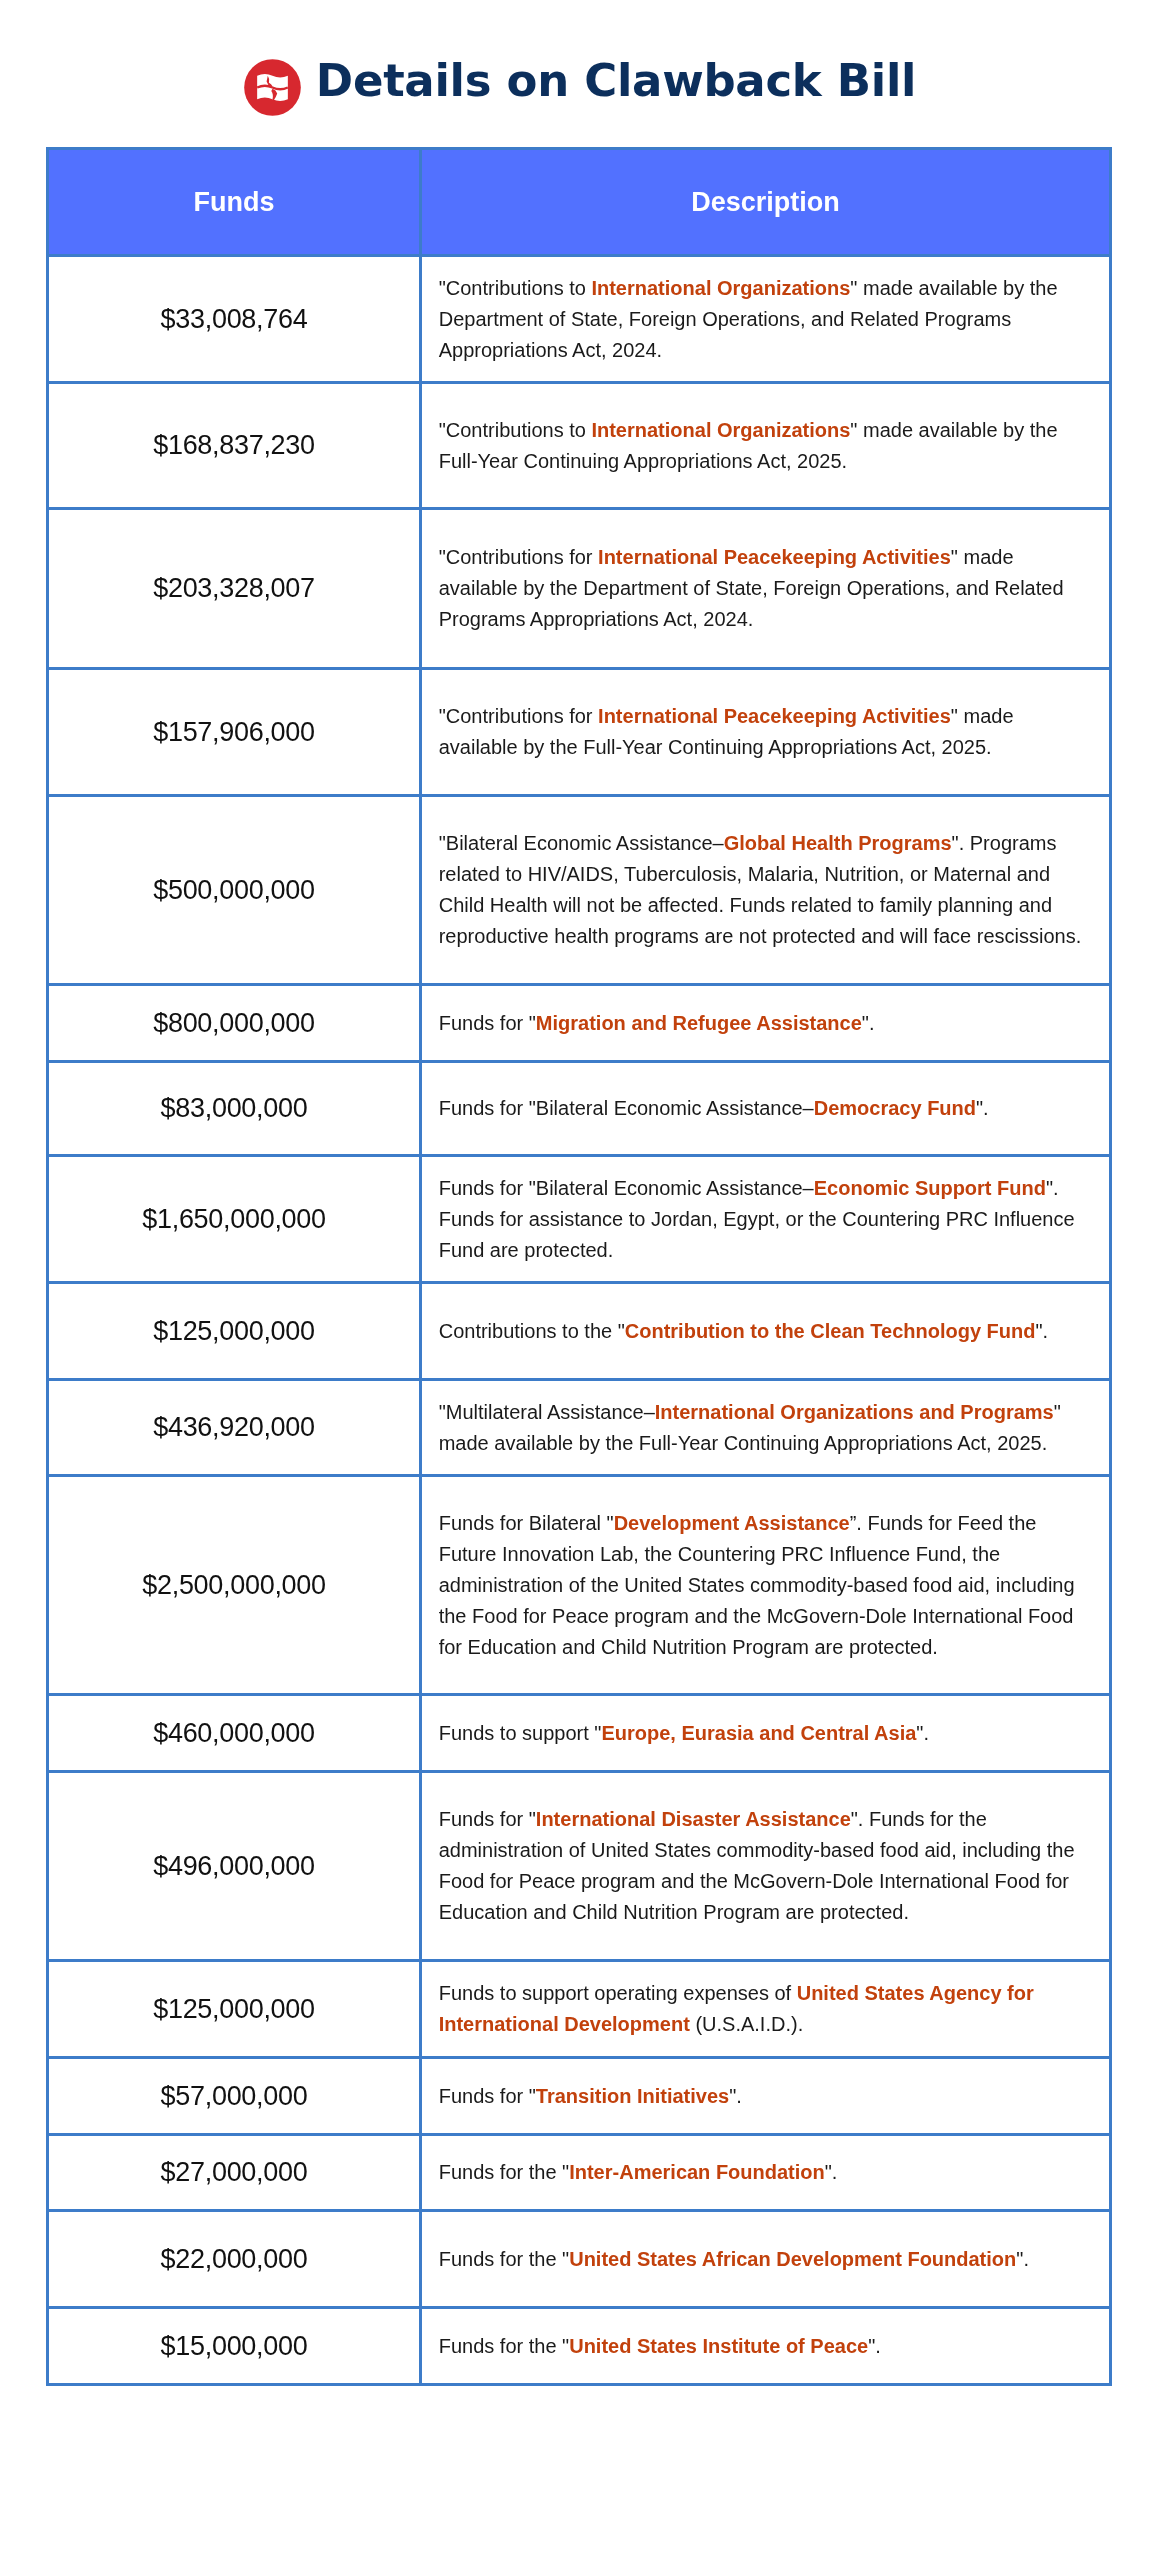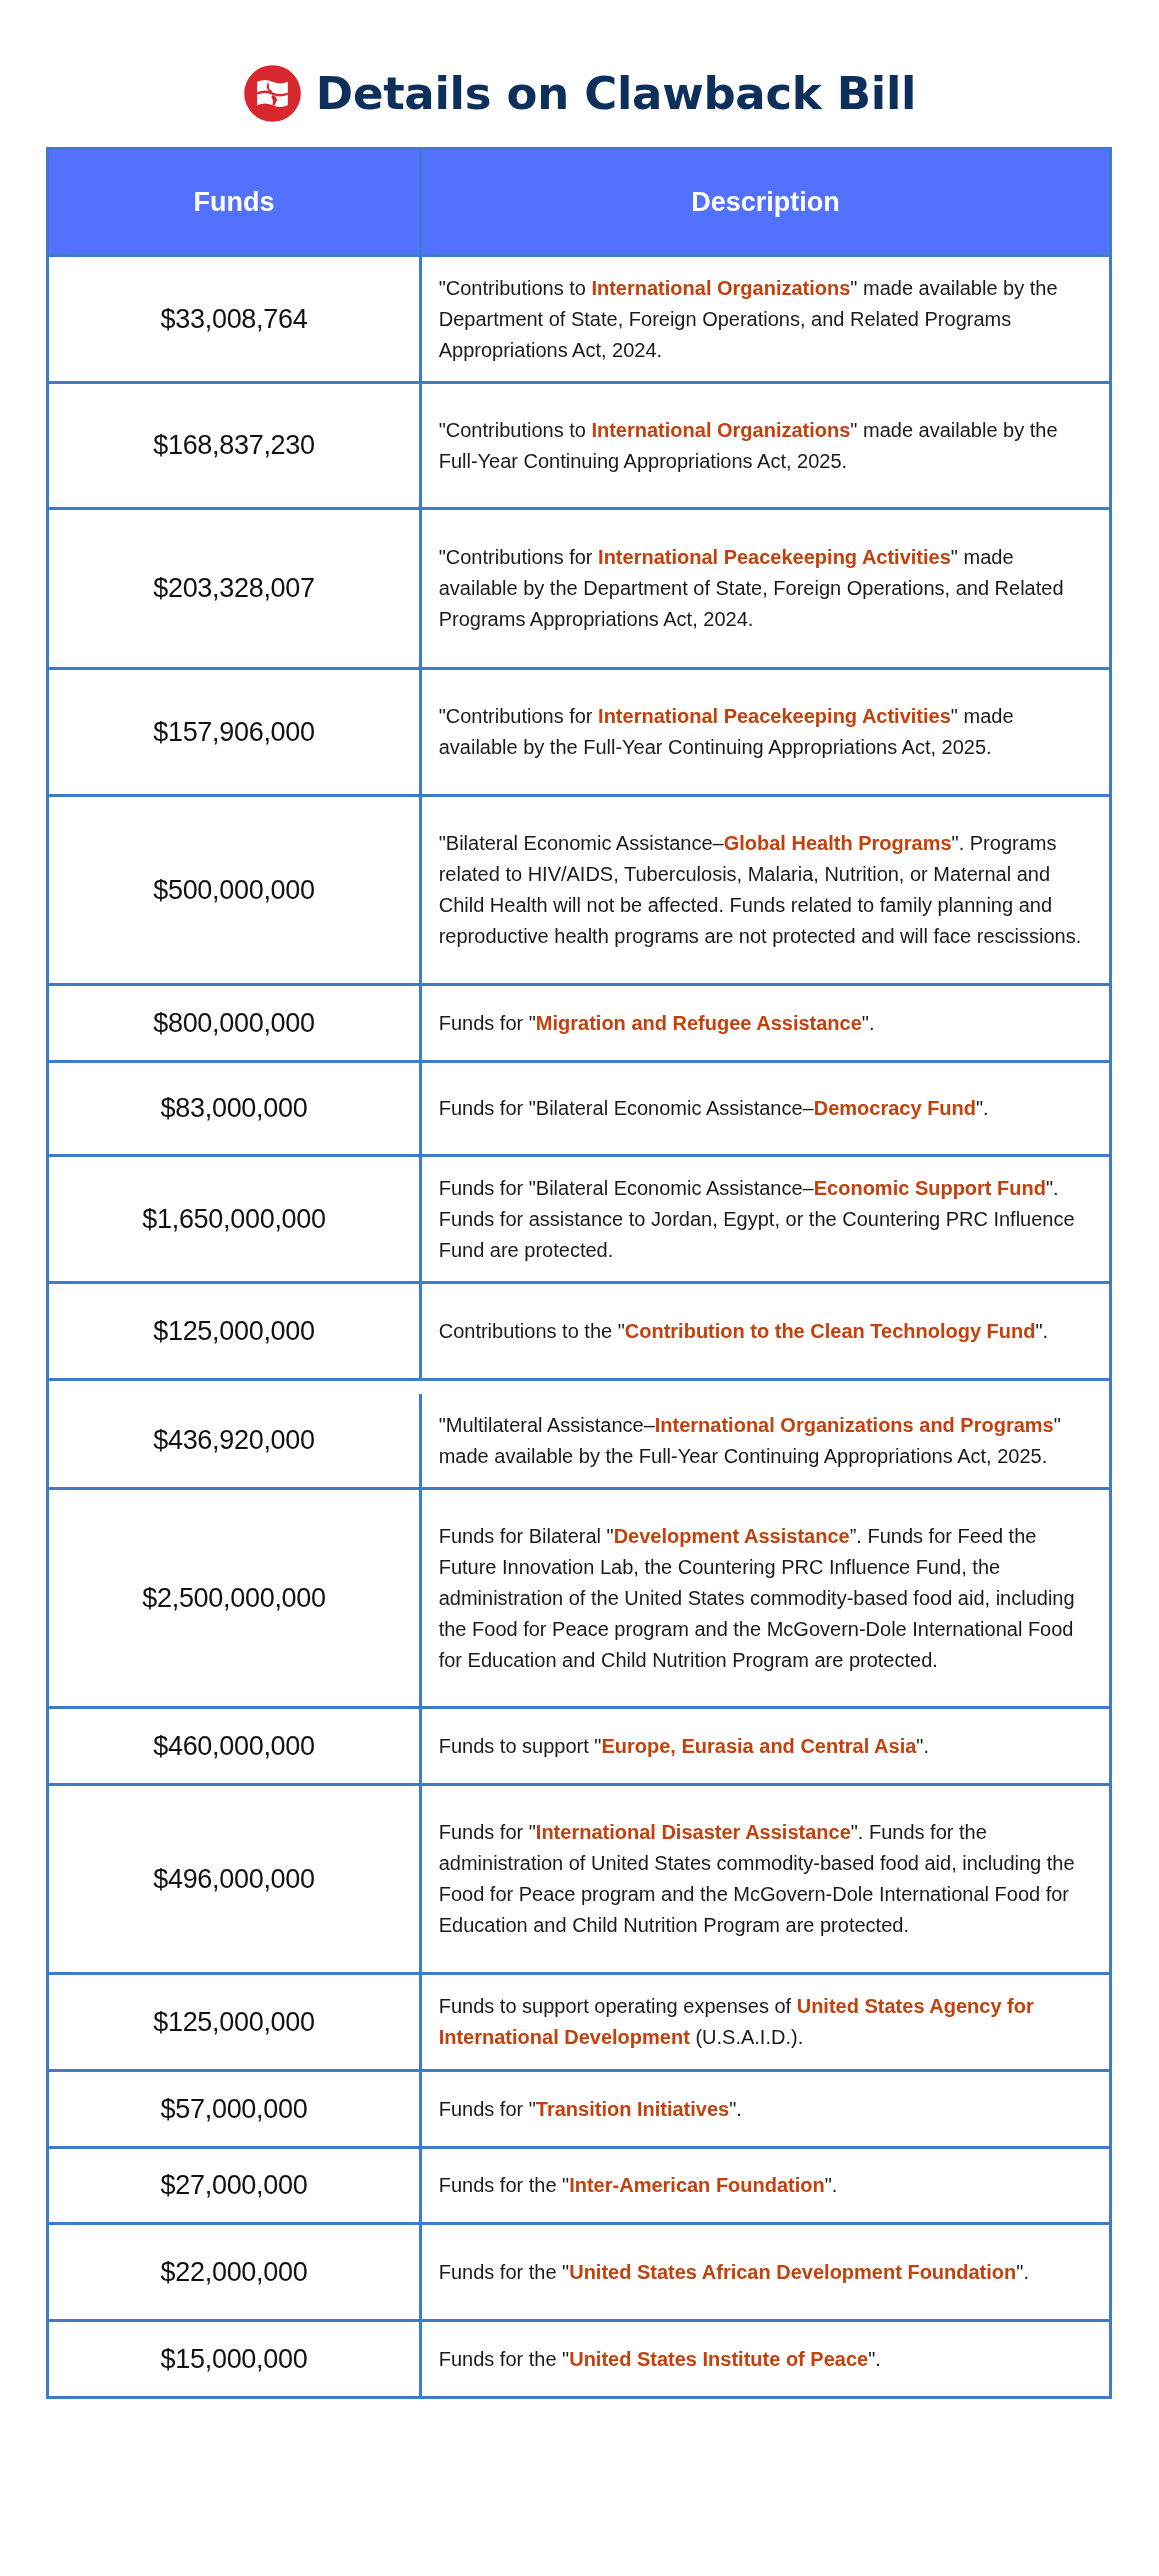--- a/index.html
+++ b/index.html
@@ -1,19 +1,19 @@
 <!DOCTYPE html>
 <html style="font-size:10.3px"><head>
 <meta charset="utf-8">
 <style>
   html, body { margin: 0; padding: 0; background: #ffffff; }
   body { width: 1159px; height: 2576px; position: relative; overflow: hidden;
          font-family: "Liberation Sans", "DejaVu Sans", sans-serif; }
   .title-wrap { position: absolute; left: 0; top: 58px; width: 1159px; height: 71px;
-                display: flex; align-items: center; justify-content: center; gap: 14px; }
+                display: flex; justify-content: center; gap: 14px; }
   .logo { width: 59px; height: 59px; flex: 0 0 59px; }
   .title { font-family: "DejaVu Sans", sans-serif; font-weight: bold; font-size: 45px;
            color: #0c2f5c; letter-spacing: -0.3px; line-height: 1; }
   .table { position: absolute; left: 46px; top: 147px; width: 1066px;
            border-left: 3.2px solid #3d7cc9; border-right: 3.2px solid #3d7cc9;
            border-top: 3.2px solid #3d7cc9; box-sizing: border-box; }
   .row { display: flex; border-bottom: 3.2px solid #3d7cc9; box-sizing: border-box; }
   .cell { box-sizing: border-box; display: flex; align-items: center; }
   .c1 { width: 373px; justify-content: center; border-right: 3.2px solid #3d7cc9; }
   .c2 { flex: 1; padding: 0 16.7px 0 16.7px; }
@@ -108,21 +108,21 @@
         </div>
       </div>
       <div class="row" style="height: 97px;">
         <div class="cell c1">
           <span class="amount">$125,000,000</span>
         </div>
         <div class="cell c2">
           <div class="desc"><span>Contributions to the "</span><b>Contribution to the Clean Technology Fund</b><span>".</span></div>
         </div>
       </div>
-      <div class="row" style="height: 96px; margin-top: 13px;">
+      <div class="row" style="height: 96px;">
         <div class="cell c1">
           <span class="amount">$436,920,000</span>
         </div>
         <div class="cell c2">
           <div class="desc"><span>"Multilateral Assistance–</span><b>International Organizations and Programs</b><span>" made available by the Full-Year Continuing Appropriations Act, 2025.</span></div>
         </div>
       </div>
       <div class="row" style="height: 219px;">
         <div class="cell c1">
           <span class="amount">$2,500,000,000</span>

